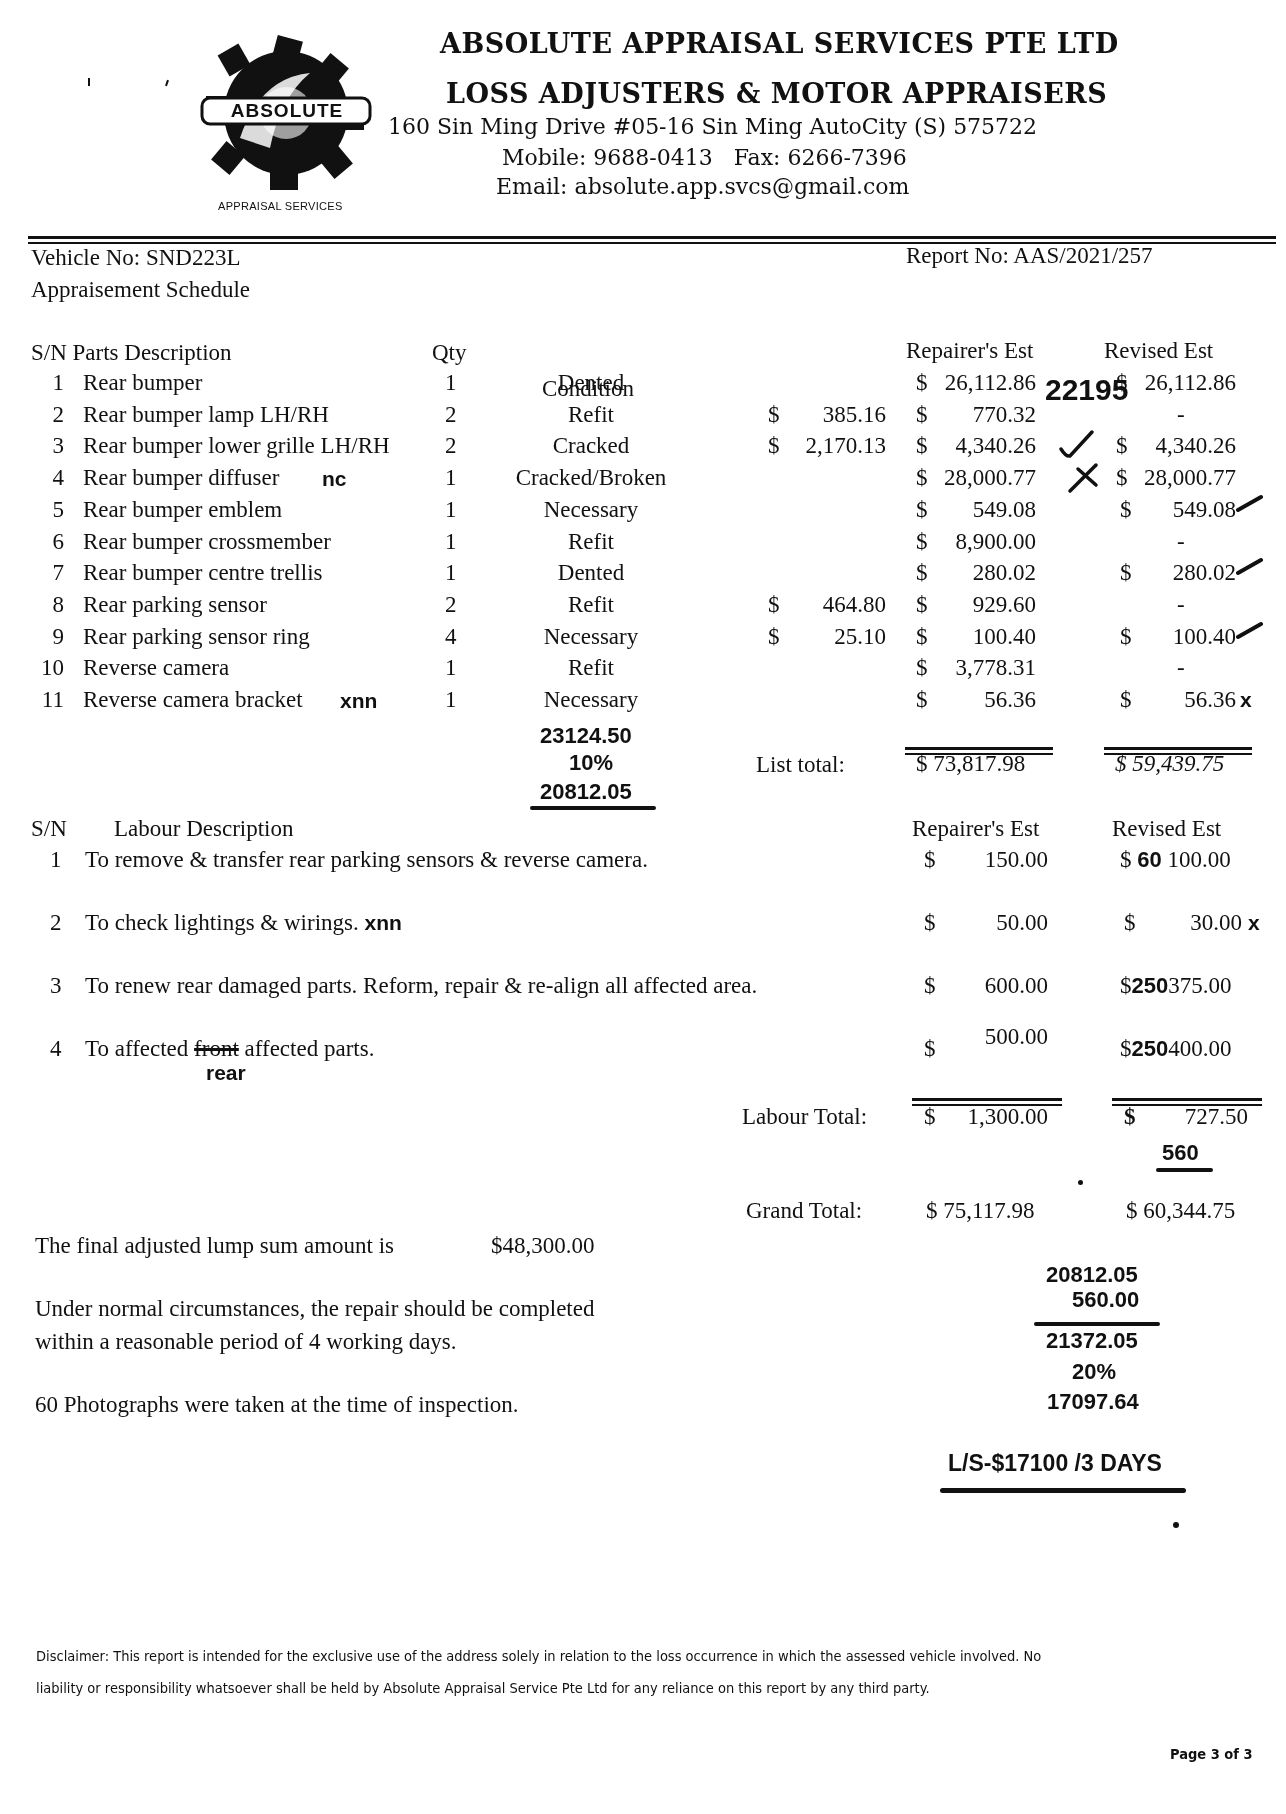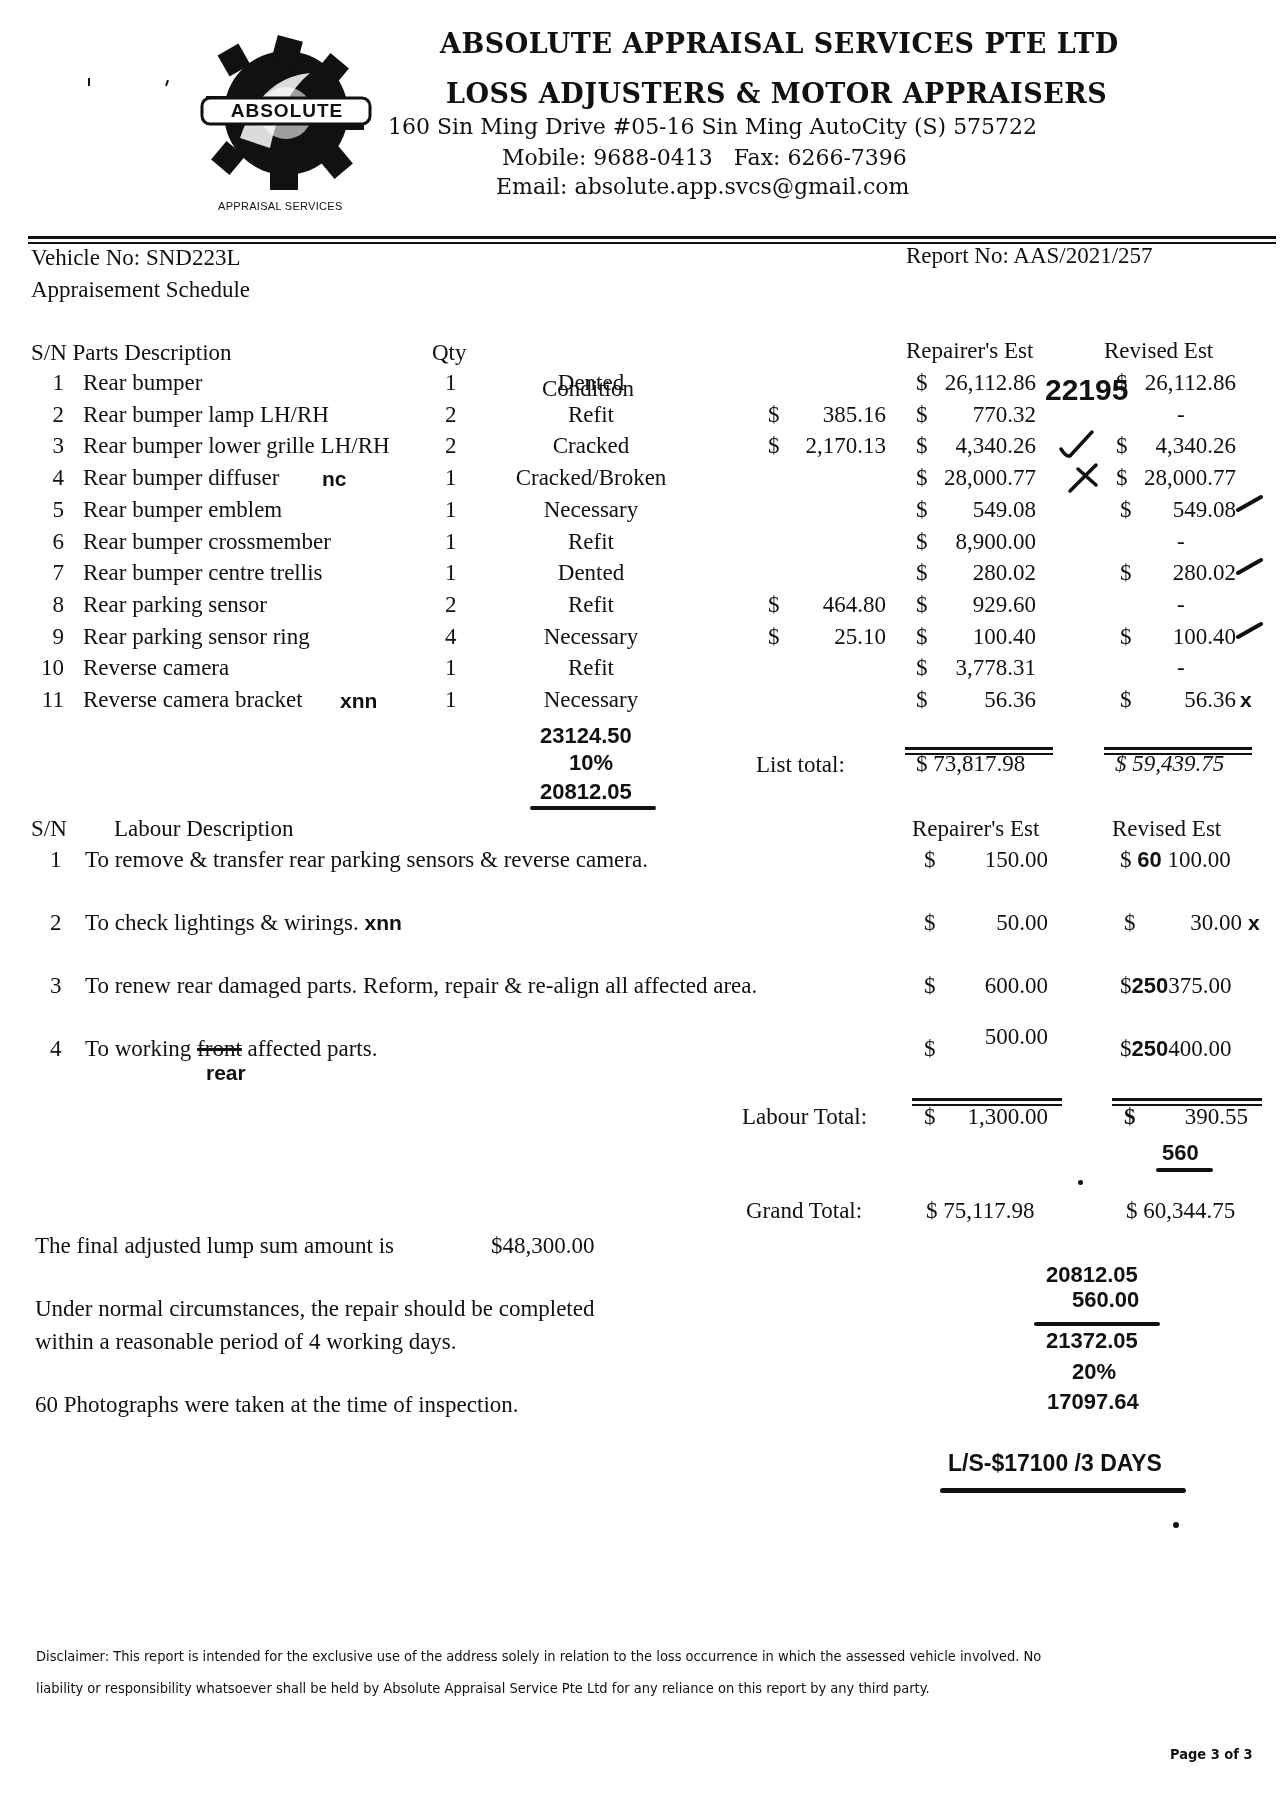--- a/index.html
+++ b/index.html
@@ -220,34 +220,34 @@
       <div class="abs serif num" style="left:1146px;top:910px;width:96px;">30.00</div>
       <div class="abs hand" style="left:1248px;top:911px;font-size:21px;">x</div>
       <div></div>
       <div class="abs serif" style="left:50px;top:973px;">3</div>
       <div class="abs serif" style="left:85px;top:973px;"><span>To renew rear damaged parts. Reform, repair &amp; re-align all affected area.</span></div>
       <div class="abs serif" style="left:924px;top:973px;">$</div>
       <div class="abs serif num" style="left:950px;top:973px;width:98px;">600.00</div>
       <div class="abs serif" style="left:1120px;top:973px;"><span>$</span><span class="hand" style="font-size:22px;">250</span><span>375.00</span></div>
       <div></div>
       <div class="abs serif" style="left:50px;top:1036px;">4</div>
-      <div class="abs serif" style="left:85px;top:1036px;"><span style="white-space:pre;">To working </span><span style="text-decoration:line-through;text-decoration-thickness:3px;">front</span><span style="white-space:pre;"> affected parts.</span></div>
+      <div class="abs serif" style="left:85px;top:1036px;"><span style="white-space:pre;">To affected </span><span style="text-decoration:line-through;text-decoration-thickness:3px;">front</span><span style="white-space:pre;"> affected parts.</span></div>
       <div class="abs hand" style="left:206px;top:1061px;font-size:21px;">rear</div>
       <div class="abs serif" style="left:924px;top:1036px;">$</div>
       <div class="abs serif num" style="left:950px;top:988px;width:98px;margin-top:36px;">500.00</div>
       <div class="abs serif" style="left:1120px;top:1036px;"><span>$</span><span class="hand" style="font-size:22px;">250</span><span>400.00</span></div>
     </div>
 
   <div class="dbl" style="left:912px;top:1098px;width:150px;"></div>
   <div class="dbl" style="left:1112px;top:1098px;width:150px;"></div>
   <div class="abs serif" style="left:742px;top:1104px;">Labour Total:</div>
   <div class="abs serif" style="left:924px;top:1104px;">$</div>
   <div class="abs serif num" style="left:950px;top:1104px;width:98px;">1,300.00</div>
   <div class="abs serif" style="left:1124px;top:1104px;font-weight:bold;">$</div>
-  <div class="abs serif num" style="left:1150px;top:1104px;width:98px;">390.55</div>
+  <div class="abs serif num" style="left:1150px;top:1104px;width:98px;">727.50</div>
   <div class="abs hand" style="left:1162px;top:1140px;font-size:22px;">560</div>
   <div class="rule" style="left:1156px;top:1168px;width:57px;height:4px;border-radius:2px;"></div>
 </div>
 
 <div class="abs" style="left:1078px;top:1180px;width:5px;height:5px;border-radius:50%;background:#111;"></div>
 
 <div class="abs serif" style="left:746px;top:1198px;">Grand Total:</div>
 <div class="abs serif" style="left:926px;top:1198px;">$ 75,117.98</div>
 <div class="abs serif" style="left:1126px;top:1198px;">$ 60,344.75</div>
 

